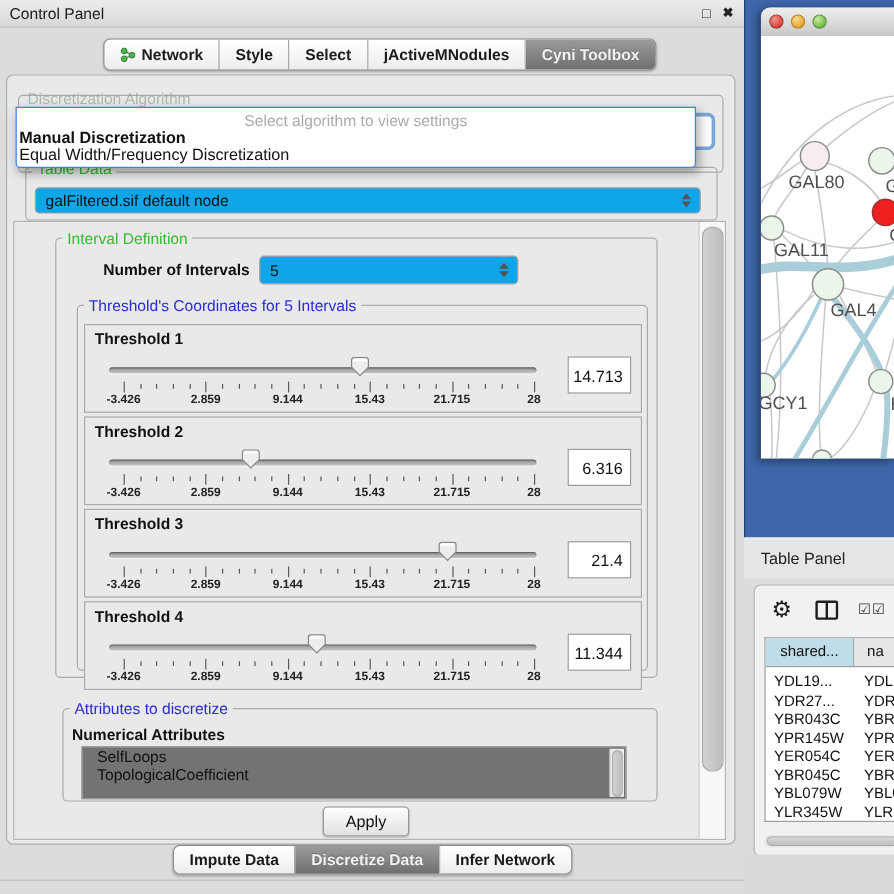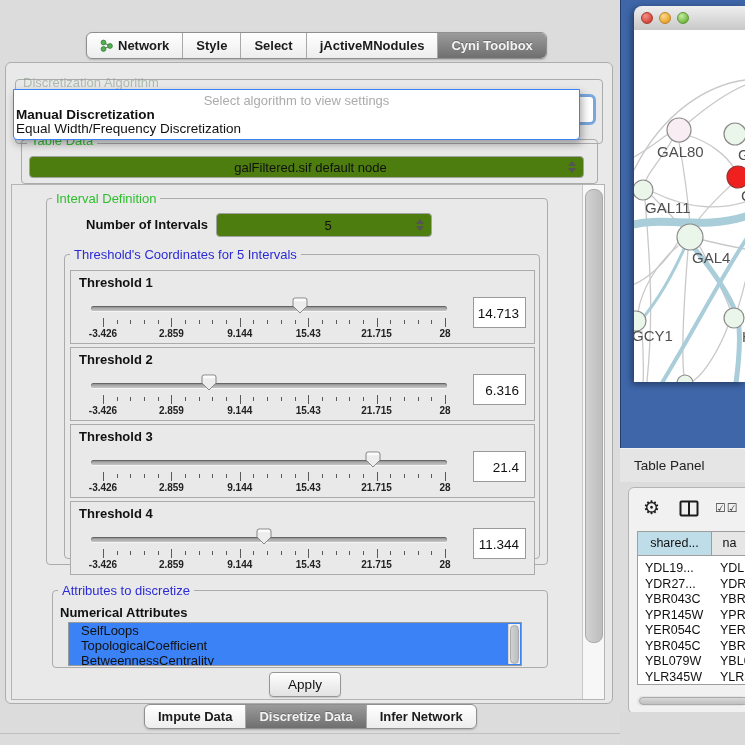--- a/index.html
+++ b/index.html
@@ -36,22 +36,22 @@
 
   
   #algo-popup{left:7px;top:26px;width:565px;height:49px;background:#FFFFFF;border:1px solid #3b82f6;
               border-radius:0 0 4px 4px;box-shadow:2px 4px 9px rgba(0,0,0,.35);z-index:30;}
   #algo-popup .hint{position:absolute;left:0;right:0;top:3px;text-align:center;font-size:13px;color:#ABABAB;}
   .popup-opt{position:absolute;left:2px;font-size:13.5px;white-space:nowrap;}
   #faint-title{left:17px;top:12px;font-size:13px;color:rgba(125,150,125,.55);z-index:5;}
   #ring-frag{left:561px;top:31px;width:23px;height:25px;background:#FFF;border:3px solid #79A7DC;
              border-radius:6px;z-index:10;}
 
-  .combo{position:absolute;background:#4d7c0f;border:1px solid #A2A2A2;border-radius:4px;
-         font-size:13px;line-height:21px;padding-left:8px;box-sizing:border-box;white-space:nowrap;overflow:hidden;text-align:center;}
+  .combo{position:absolute;background:#0ea5e9;border:1px solid #A2A2A2;border-radius:4px;
+         font-size:13px;line-height:21px;padding-left:8px;box-sizing:border-box;white-space:nowrap;overflow:hidden;}
   .stepper{position:absolute;right:7px;top:50%;transform:translateY(-50%);width:8px;height:12px;}
   .stepper:before,.stepper:after{content:"";position:absolute;left:0;border-left:4px solid transparent;
          border-right:4px solid transparent;}
   .stepper:before{top:0;border-bottom:5px solid #555;}
   .stepper:after{bottom:0;border-top:5px solid #555;}
 
   
   #viewport{left:5px;top:121px;width:592px;height:514px;border:1px solid #B4B4B4;background:#E9E9E9;overflow:hidden;}
   .vscroll{position:absolute;background:#F7F7F7;border-left:1px solid #C8C8C8;}
   .vthumb{position:absolute;background:linear-gradient(90deg,#D2D2D2,#BDBDBD);border:1px solid #A9A9A9;border-radius:8px;}
@@ -62,21 +62,21 @@
   .tpanel{position:relative;width:463px;height:72px;border:1px solid #ABABAB;background:#E9E9E9;margin-bottom:3px;box-sizing:content-box;}
   .t-label{position:absolute;left:8px;top:4px;font-size:13px;font-weight:700;}
   .t-track{position:absolute;left:20px;top:35px;width:356px;height:5px;border-radius:3px;
            background:linear-gradient(#8F8F8F,#C6C6C6);box-shadow:inset 0 1px 1px rgba(0,0,0,.35),0 1px 0 #F5F5F5;}
   .tick{position:absolute;width:1px;background:#5A5A5A;}
   .tlab{position:absolute;width:60px;text-align:center;font-size:10px;font-weight:700;color:#222;}
   .t-thumb{position:absolute;width:18px;height:18px;}
   .t-value{position:absolute;left:402px;top:26px;width:53px;height:31px;background:#FFF;border:1px solid #9A9A9A;
            font-size:13.5px;line-height:31px;text-align:right;padding-right:6px;box-sizing:border-box;}
 
-  #attr-list{position:absolute;background:#3b82f6;border:1px solid #9A9A9A;overflow:hidden;}
+  #attr-list{position:absolute;background:#737373;border:1px solid #9A9A9A;overflow:hidden;}
   #attr-list .item{font-size:13px;line-height:15px;padding-left:12px;white-space:nowrap;}
   .listbar{position:absolute;right:1px;top:1px;bottom:1px;width:11px;background:#EFEFEF;border-left:1px solid #D5D5D5;}
   .listbar .vthumb{left:1px;right:1px;top:1px;height:92%;}
 
   #apply-btn{left:257px;top:487px;width:70px;height:23px;border:1px solid #969696;border-radius:4px;
              background:linear-gradient(#FEFEFE,#E2E2E2);font-size:13.5px;text-align:center;line-height:23px;
              box-shadow:0 1px 1px rgba(0,0,0,.15);}
   #bottom-line{left:0;top:733px;width:620px;height:1px;background:#C0C0C0;}
 
   
@@ -116,20 +116,25 @@
   #tp-hscroll .h{position:absolute;left:2px;top:1px;width:140px;height:8px;border-radius:4px;
                  background:linear-gradient(#D8D8D8,#C0C0C0);border:1px solid #ABABAB;box-sizing:border-box;}
   #below-right{left:620px;top:712px;width:125px;height:33px;background:#DADADA;}
   svg text{font-family:"Liberation Sans",sans-serif;}
 </style>
 </head>
 <body>
 
 <div class="screen">
 
+  <div class="abs" id="titlebar">
+    <span class="t">Control Panel</span>
+    <span id="float-ico">□</span>
+    <span id="close-ico">✖</span>
+  </div>
 
   <div class="segset" id="top-tabs">
       <div class="seg">
         <svg width="13" height="13">
           <line x1="3.5" y1="3.5" x2="10" y2="7" stroke="#7a7a7a" stroke-width="1.2"></line>
           <line x1="3.5" y1="10" x2="10" y2="7" stroke="#7a7a7a" stroke-width="1.2"></line>
           <circle cx="3.5" cy="3.5" r="2.4" fill="#52B152" stroke="#2e7d2e" stroke-width="0.8"></circle>
           <circle cx="3.5" cy="10" r="2.4" fill="#52B152" stroke="#2e7d2e" stroke-width="0.8"></circle>
           <circle cx="10" cy="7" r="2.4" fill="#52B152" stroke="#2e7d2e" stroke-width="0.8"></circle>
         </svg>
@@ -350,21 +355,20 @@
 
       <div class="group" style="left:40px;top:405px;width:494px;height:76px;"></div>
       <span class="gtitle blue" style="left:46px;top:398px;">Attributes to discretize</span>
       <span class="abs boldlbl" style="left:48px;top:420px;">Numerical Attributes</span>
       <div id="attr-list" style="left:56px;top:437px;width:452px;height:42px;">
         <div class="listbar">
             <div class="vthumb"></div>
           </div>
       <div class="item">SelfLoops</div>
           <div class="item">TopologicalCoefficient</div>
-          <div class="item">BetweennessCentrality</div>
         </div>
 
       <div class="abs" id="apply-btn">Apply</div>
 
       <div class="vscroll" style="right:0;top:0;bottom:0;width:21px;">
         <div class="vthumb" style="left:2px;top:4px;width:16px;height:452px;"></div>
       </div>
     </div>
   </div>
 

